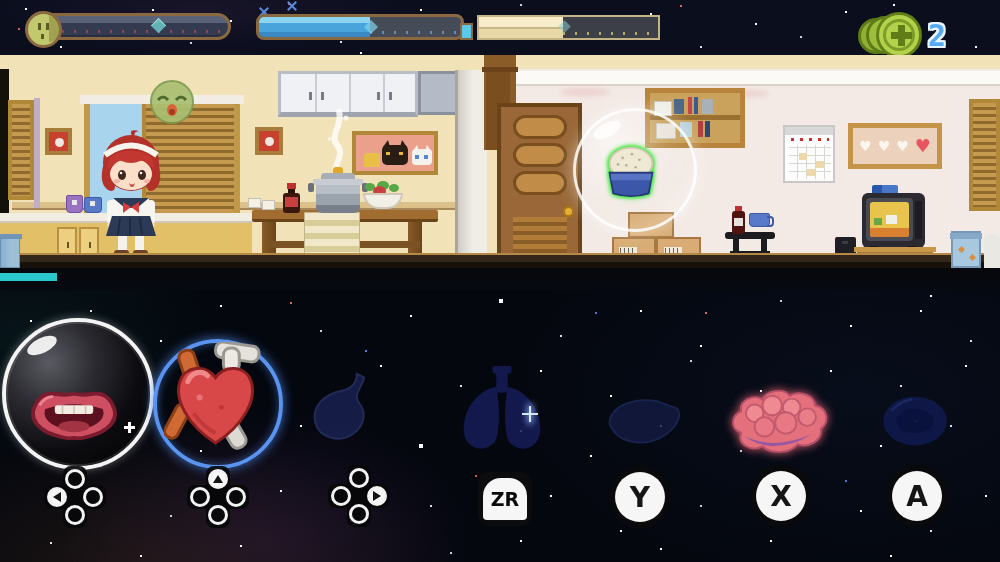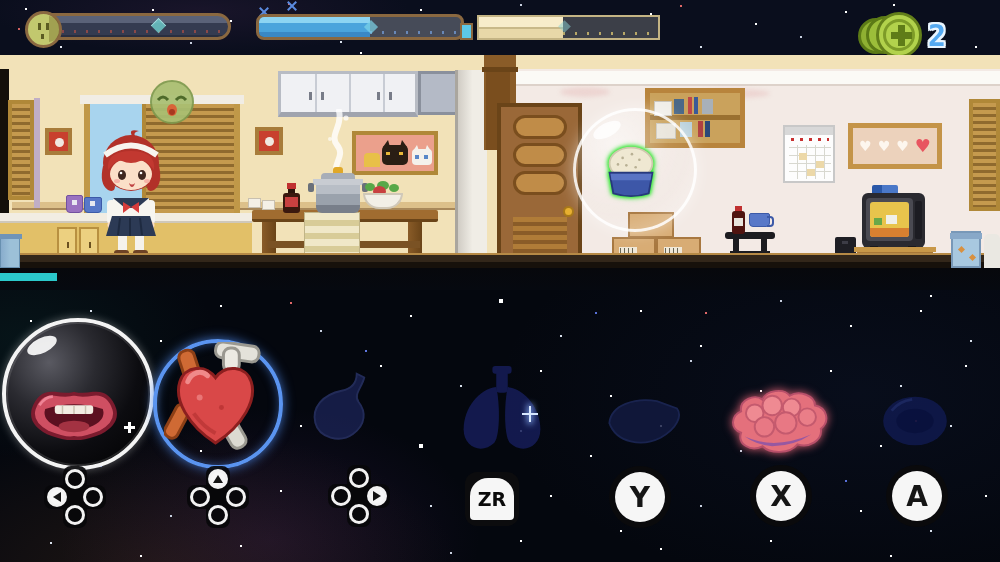--- a/index.html
+++ b/index.html
@@ -563,21 +563,21 @@
     <div class="abs dp-v"></div>
     <div class="abs dp-h"></div>
     <div class="abs dp-btn dp-t"></div>
     <div class="abs dp-btn dp-l"></div>
     <div class="abs dp-btn dp-r active">
         <span class="tri tri-right"></span>
       </div>
     <div class="abs dp-btn dp-b"></div>
   </div>
 
-  <div class="abs btn-zr" style="left:465px;top:472px;">
+  <div class="abs btn-zr" style="left:478px;top:472px;">
     <div class="abs zr-face">ZR</div>
   </div>
   <div class="abs btn-round" style="left:609px;top:466px;">
     <div class="abs btn-face">Y</div>
   </div>
   <div class="abs btn-round" style="left:750px;top:465px;">
     <div class="abs btn-face">X</div>
   </div>
   <div class="abs btn-round" style="left:886px;top:465px;">
     <div class="abs btn-face">A</div>

